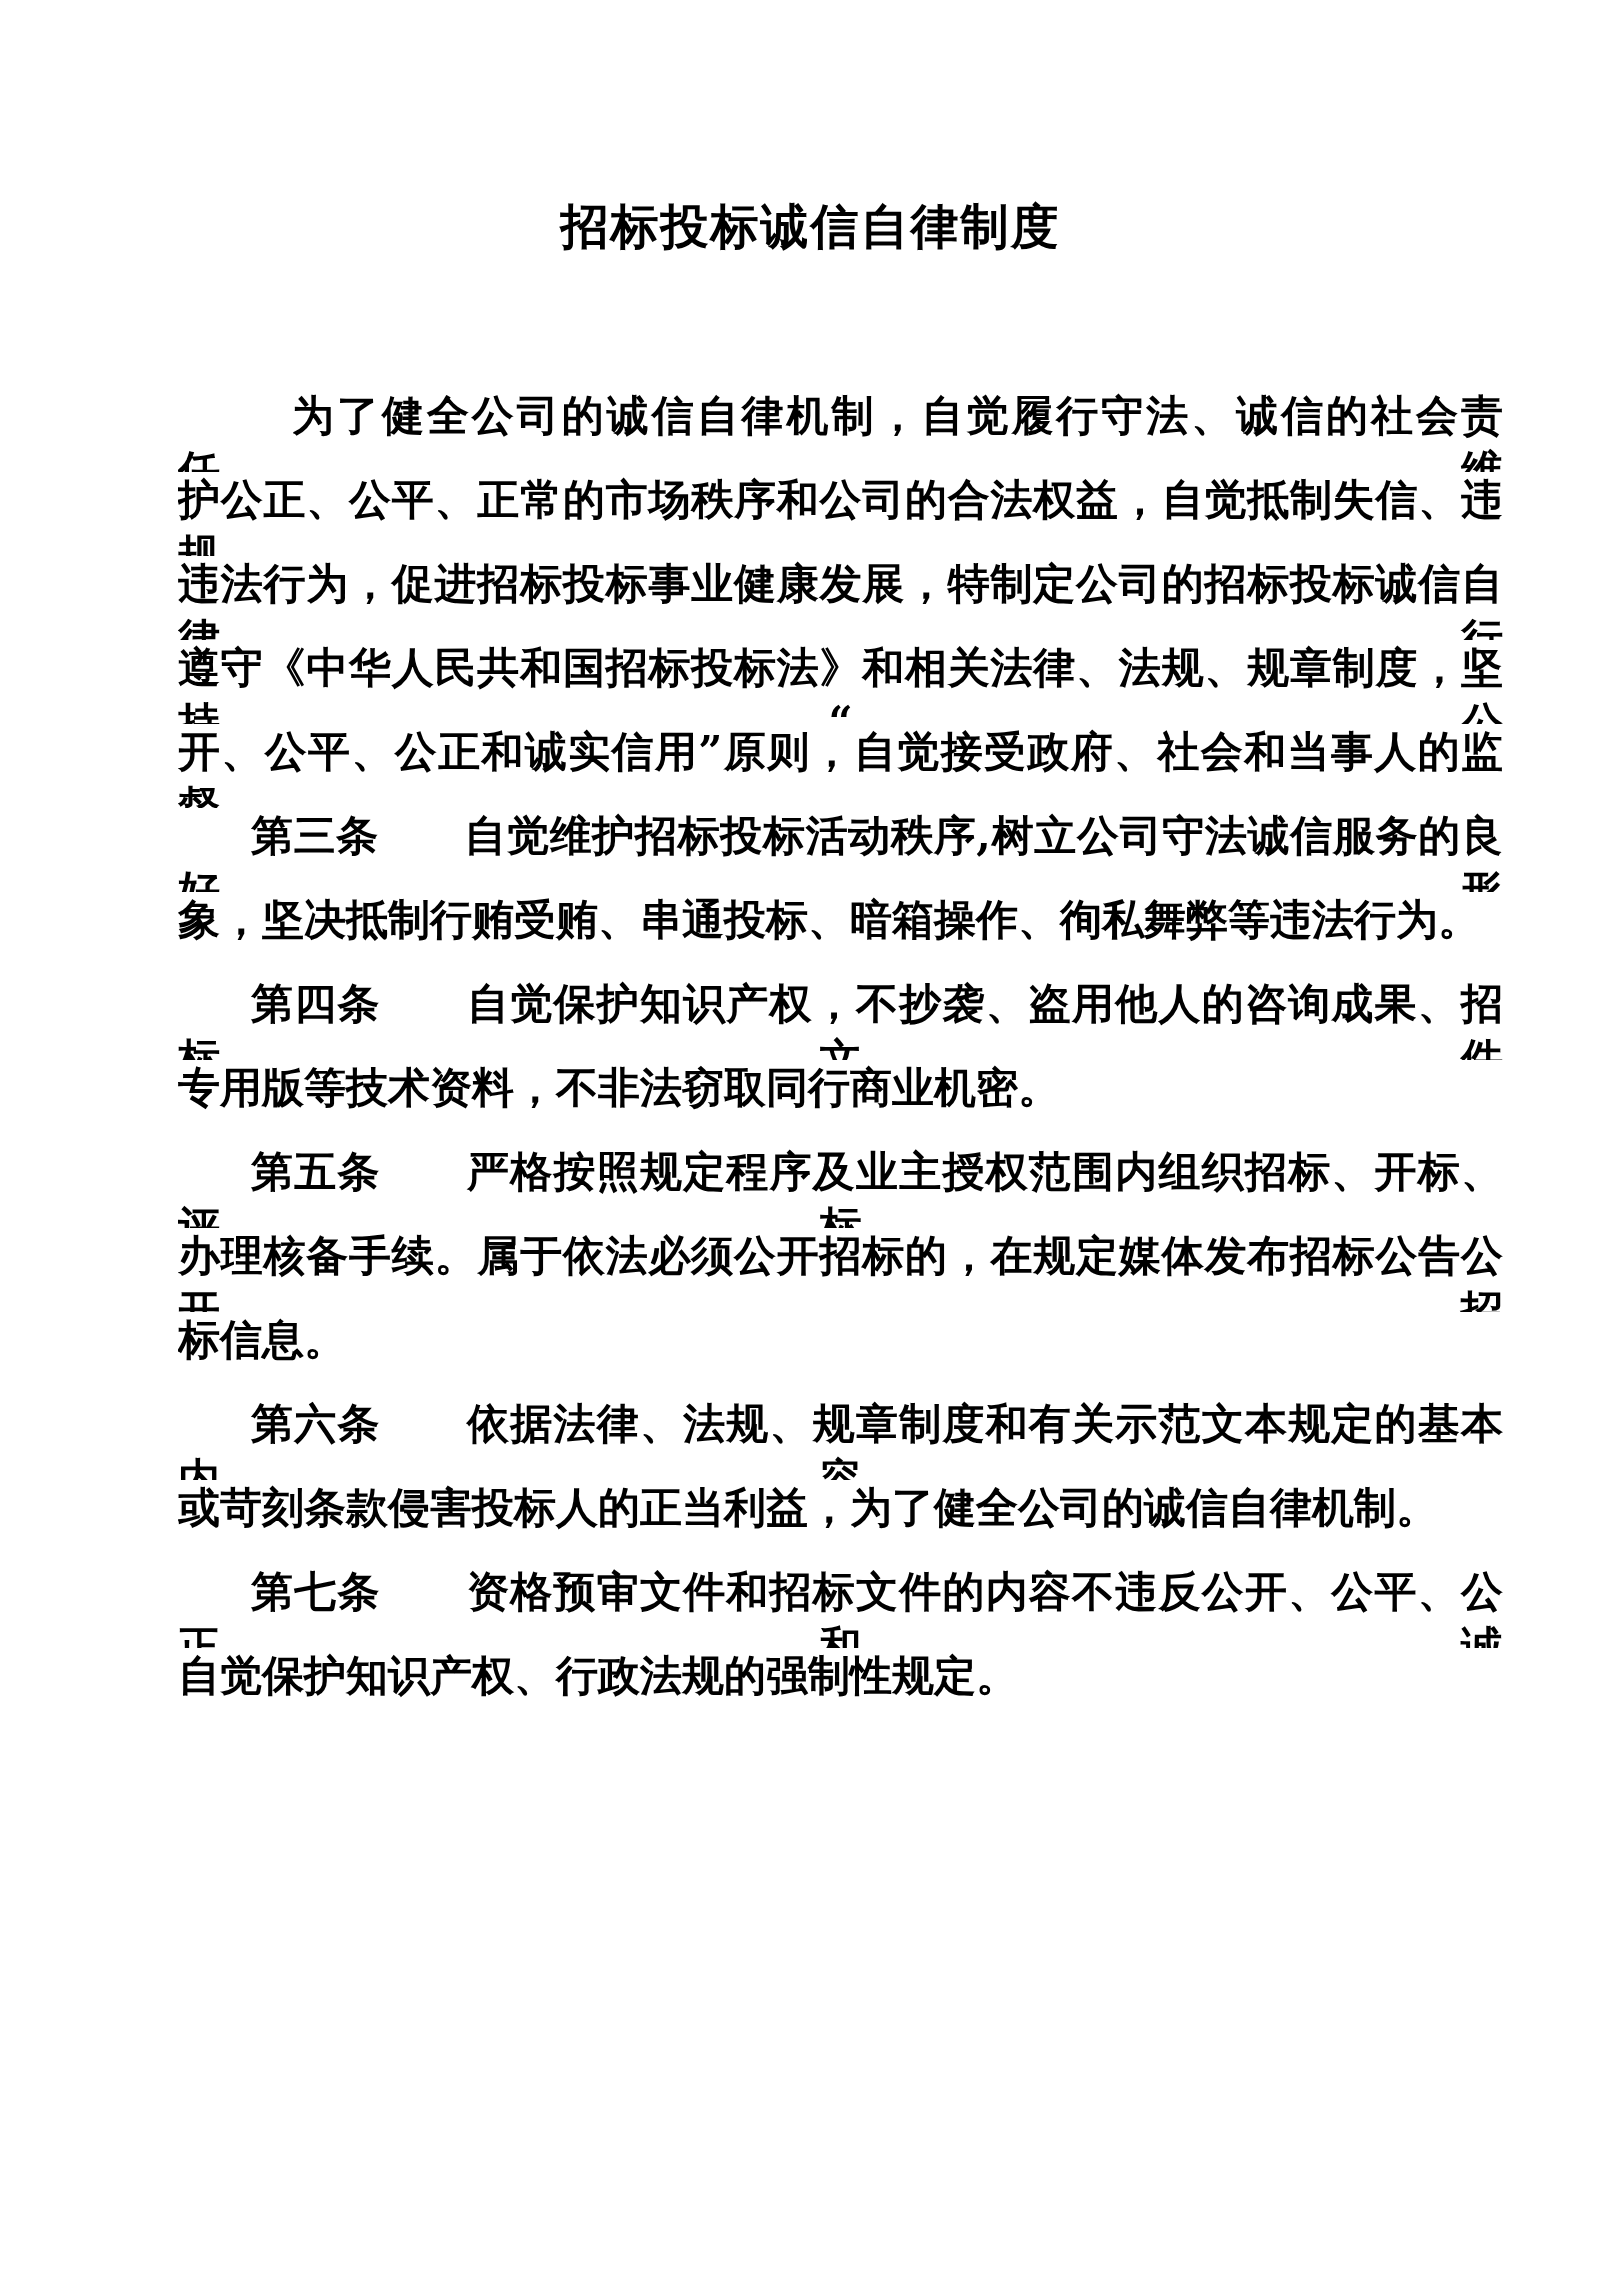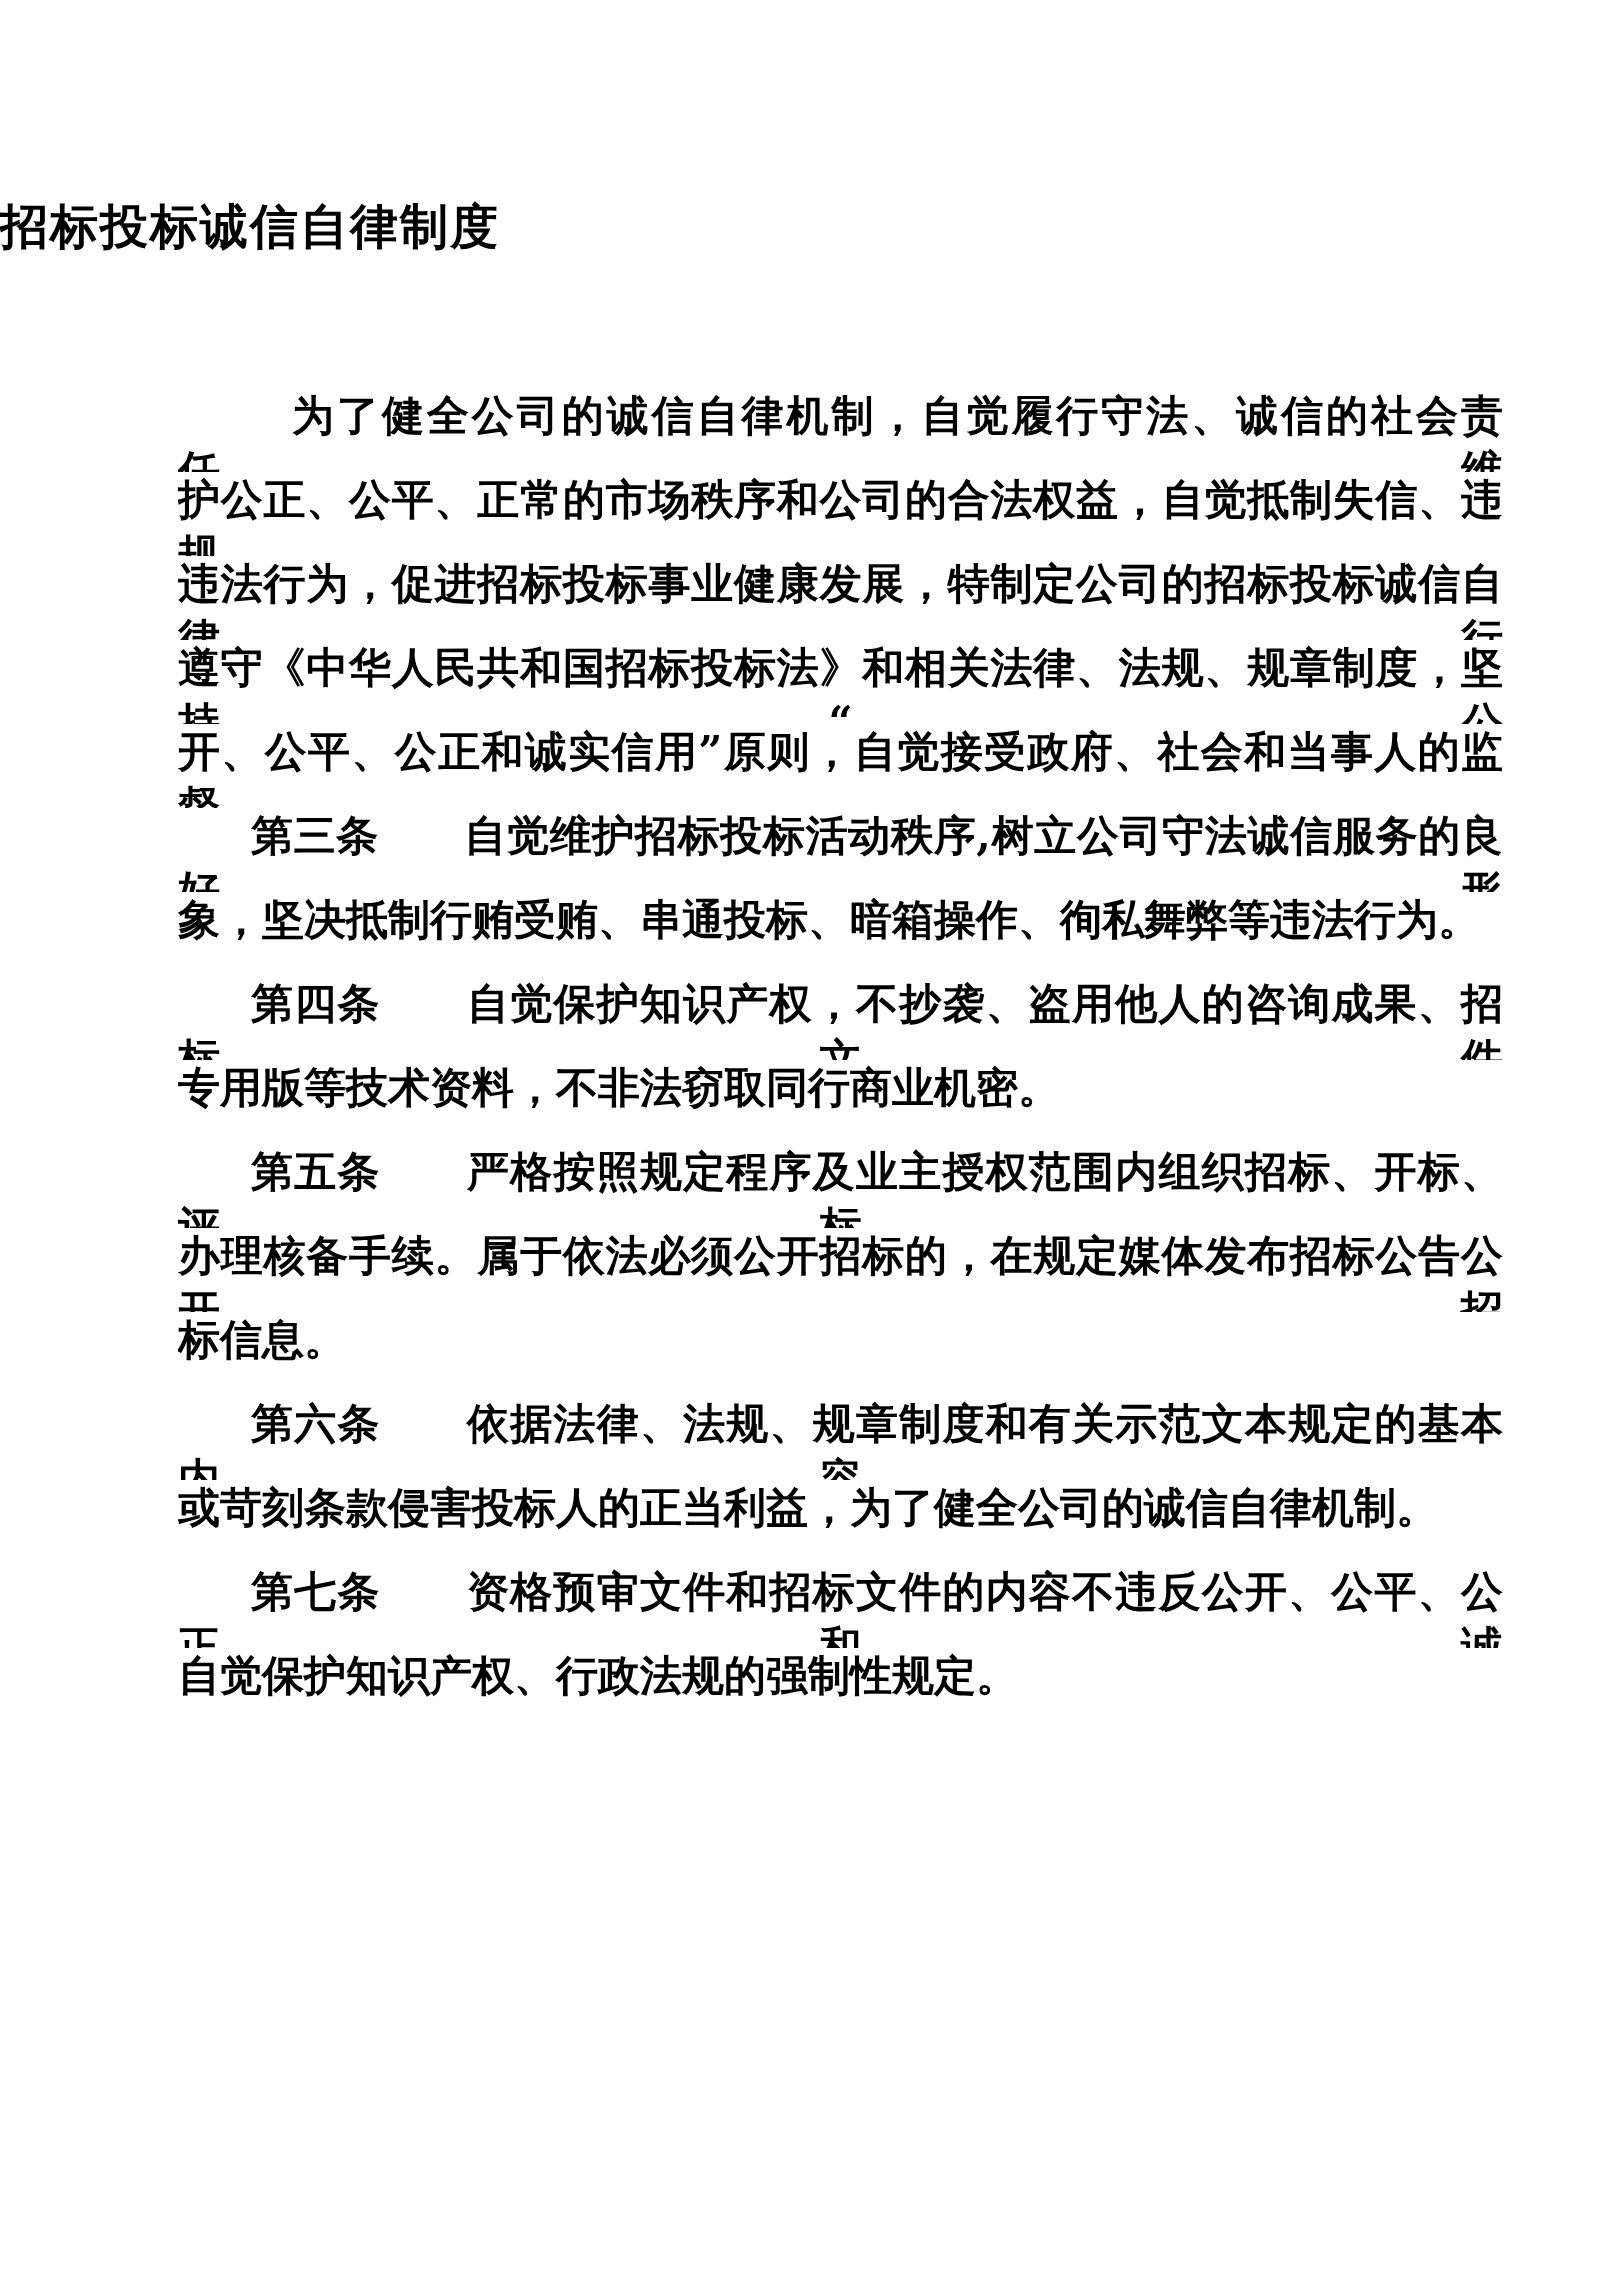--- a/index.html
+++ b/index.html
@@ -14,20 +14,21 @@
     background: #ffffff;
     color: #000000;
     font-family: "DejaVu Serif", "Liberation Serif", serif;
     overflow: hidden;
   }
   .doc-title {
     position: absolute;
     top: 195px;
     left: 0;
     width: 100%;
+    text-align: center;
     font-weight: bold;
     font-size: 48px;
     letter-spacing: 2px;
     white-space: nowrap;
     font-family: Liberation Mono, monospace;
   }
   .doc-body {
     position: absolute;
     top: 388px;
     left: 178px;

